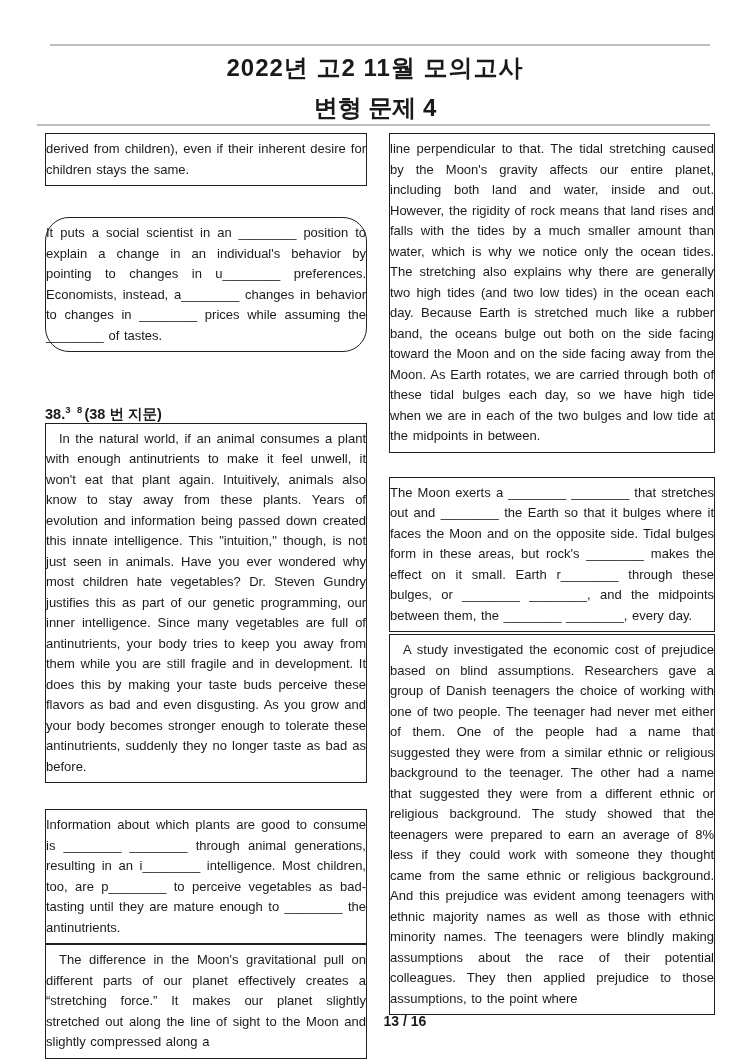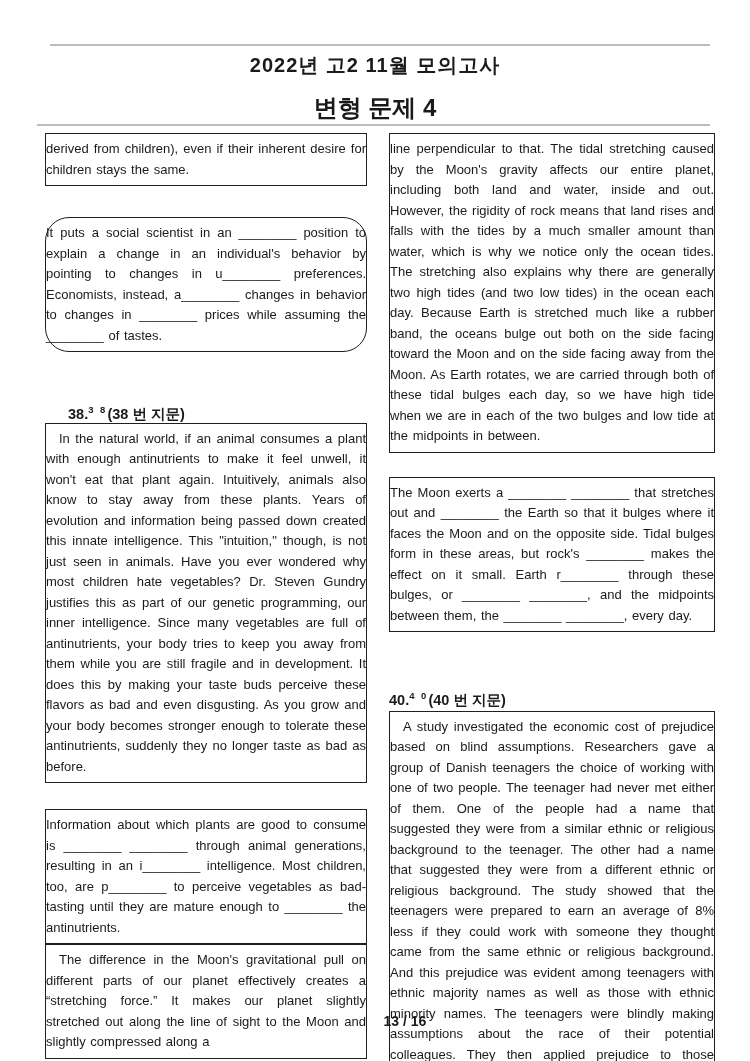--- a/index.html
+++ b/index.html
@@ -21,21 +21,21 @@
     background: #bdbdbd;
   }
   .rule-top { top: 44px; left: 50px; width: 660px; }
   .rule-header { top: 124px; left: 37px; width: 673px; }
   .page-title {
     position: absolute;
     top: 52px;
     left: 0;
     width: 100%;
     text-align: center;
-    font-size: 20px;
+    font-size: 24px;
     font-weight: bold;
     letter-spacing: 1px;
     margin: 0;
   }
   .page-subtitle {
     position: absolute;
     top: 92px;
     left: 0;
     width: 100%;
     text-align: center;
@@ -72,21 +72,21 @@
     font-weight: bold;
     line-height: 18px;
     white-space: nowrap;
   }
   .section-heading sup {
     font-size: 9.5px;
     letter-spacing: 2px;
     vertical-align: super;
   }
   .mt16 { margin-top: 31px; border-radius: 24px; }
-  .mt49 { margin-top: 49px; margin-left: 23px; }
+  .mt49 { margin-top: 49px; }
   .mt5  { margin-top: 0; }
   .mt15 { margin-top: 26px; }
   .mt50 { margin-top: 50px; }
   .mt12 { margin-top: 24px; }
   .mt55 { margin-top: 55px; }
   .mt2  { margin-top: 2px; }
   .footer-page {
     position: absolute;
     top: 1013px;
     left: 0;
@@ -127,23 +127,20 @@
     <div class="box indent mt5">The difference in the Moon's gravitational pull on different parts of our planet effectively creates a “stretching force.” It makes our planet slightly stretched out along the line of sight to the Moon and slightly compressed along a</div>
 
   </div>
 
   <div class="col col-right">
 
     <div class="box">line perpendicular to that. The tidal stretching caused by the Moon's gravity affects our entire planet, including both land and water, inside and out. However, the rigidity of rock means that land rises and falls with the tides by a much smaller amount than water, which is why we notice only the ocean tides. The stretching also explains why there are generally two high tides (and two low tides) in the ocean each day. Because Earth is stretched much like a rubber band, the oceans bulge out both on the side facing toward the Moon and on the side facing away from the Moon. As Earth rotates, we are carried through both of these tidal bulges each day, so we have high tide when we are in each of the two bulges and low tide at the midpoints in between.</div>
 
     <div class="box mt12">The Moon exerts a ________ ________ that stretches out and ________ the Earth so that it bulges where it faces the Moon and on the opposite side. Tidal bulges form in these areas, but rock's ________ makes the effect on it small. Earth r________ through these bulges, or ________ ________, and the midpoints between them, the ________ ________, every day.</div>
 
-    <div class="section-heading mt55">
-      <span>40.</span><sup>4 0</sup><span>(40 번 지문)</span>
-    </div>
 
     <div class="box indent mt2">A study investigated the economic cost of prejudice based on blind assumptions. Researchers gave a group of Danish teenagers the choice of working with one of two people. The teenager had never met either of them. One of the people had a name that suggested they were from a similar ethnic or religious background to the teenager. The other had a name that suggested they were from a different ethnic or religious background. The study showed that the teenagers were prepared to earn an average of 8% less if they could work with someone they thought came from the same ethnic or religious background. And this prejudice was evident among teenagers with ethnic majority names as well as those with ethnic minority names. The teenagers were blindly making assumptions about the race of their potential colleagues. They then applied prejudice to those assumptions, to the point where</div>
 
   </div>
 
 </div>
 
 <div class="footer-page">13 / 16</div>
 
 </body></html>

